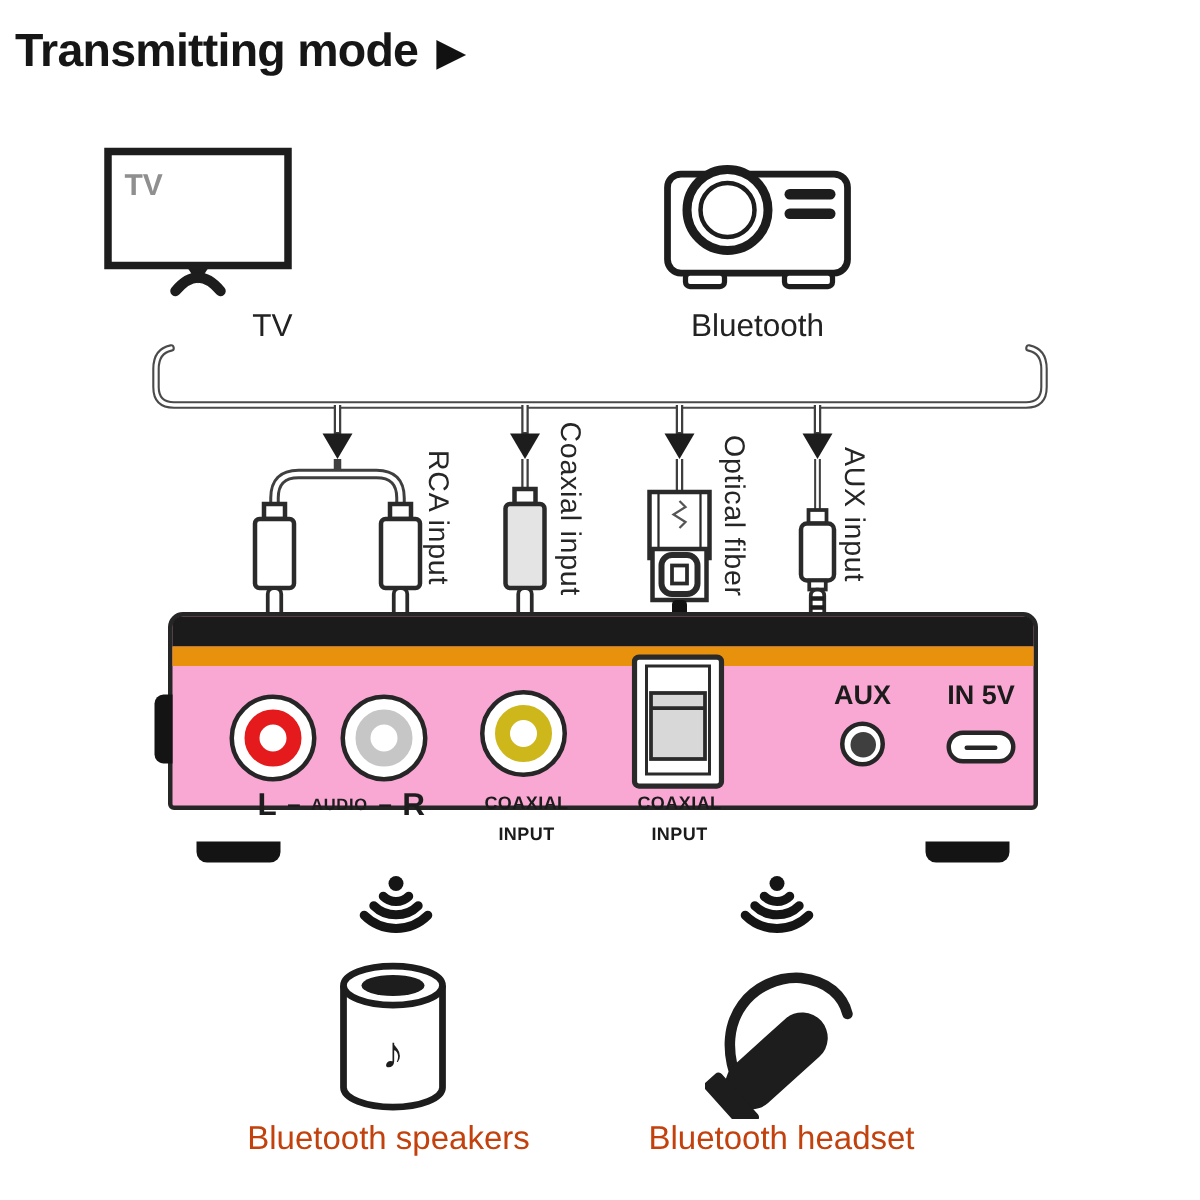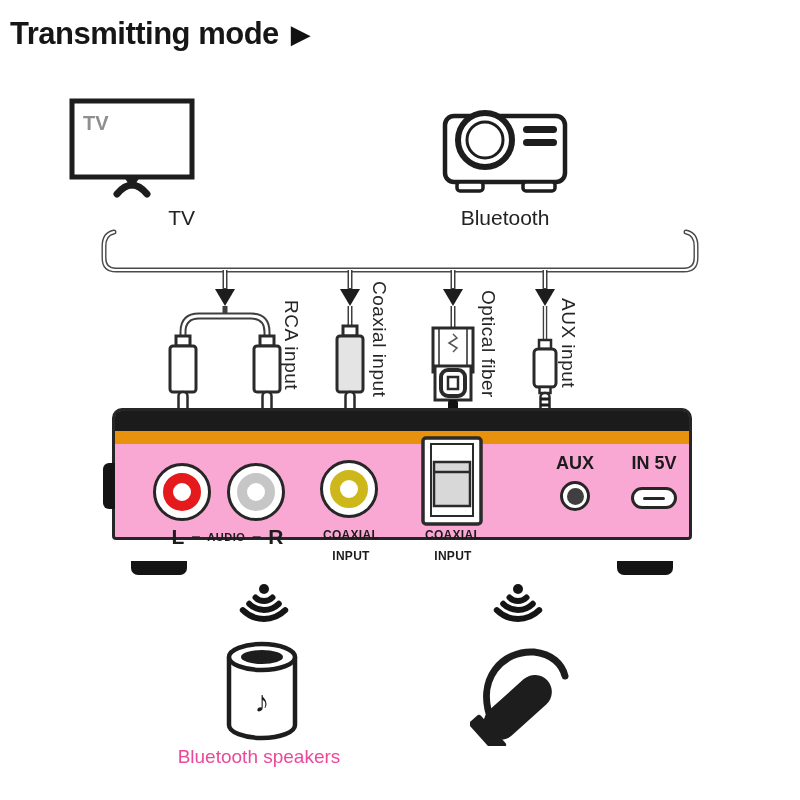--- a/index.html
+++ b/index.html
@@ -37,21 +37,21 @@
   .aux-dot{width:17px;height:17px;border-radius:50%;background:#3f3f3f;}
   .usbc{position:absolute;width:46px;height:22px;border:3px solid #262626;border-radius:12px;
     display:flex;align-items:center;justify-content:center;background:#fff;box-sizing:border-box;}
   .usbc-bar{width:22px;height:3px;background:#262626;border-radius:2px;}
   .audio-row{position:absolute;display:flex;align-items:center;justify-content:center;gap:7px;}
   .audio-big{font-size:21px;font-weight:bold;}
   .audio-dash{font-size:16px;font-weight:bold;}
   .audio-small{font-size:11px;font-weight:bold;letter-spacing:0.5px;}
 
   
-  .out-label{font-size:19px;color:#ec4899;text-align:center;}
+  .out-label{font-size:22px;color:#c2410c;text-align:center;}
 </style>
 </head>
 <body>
 
 <div class="canvas">
 
   <div class="abs title">
     <span class="title-text">Transmitting mode</span>
     <span class="title-arrow">▶</span>
   </div>
@@ -229,14 +229,15 @@
 
   <svg class="abs" style="left:470px;top:642px;" width="100" height="104" viewBox="0 0 100 104">
     <path d="M22,80 C4,36 34,8 64,10 C82,12 92,22 95,34" fill="none" stroke="#1d1d1d" stroke-width="7" stroke-linecap="round"></path>
     <g transform="rotate(-42 47 66)">
       <rect x="8" y="49" width="80" height="34" rx="17" fill="#1d1d1d"></rect>
       <rect x="0" y="45" width="15" height="42" rx="3" fill="#1d1d1d"></rect>
     </g>
   </svg>
 
   <div class="abs out-label" style="left:128px;top:746px;width:262px;">Bluetooth speakers</div>
+  <div class="abs out-label" style="left:396px;top:746px;width:250px;">Bluetooth headset</div>
 
 </div>
 
 </body></html>

